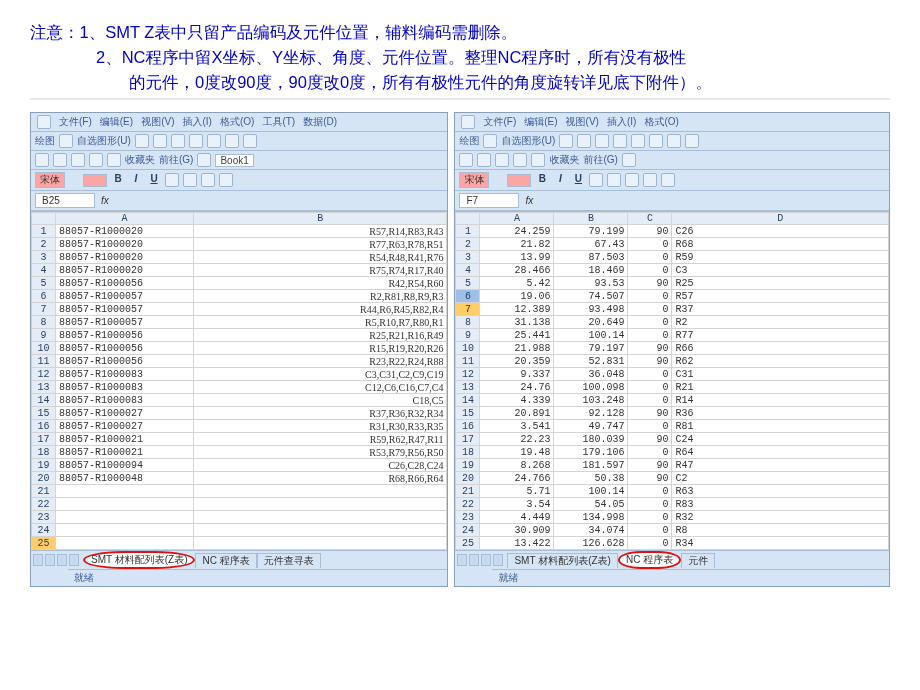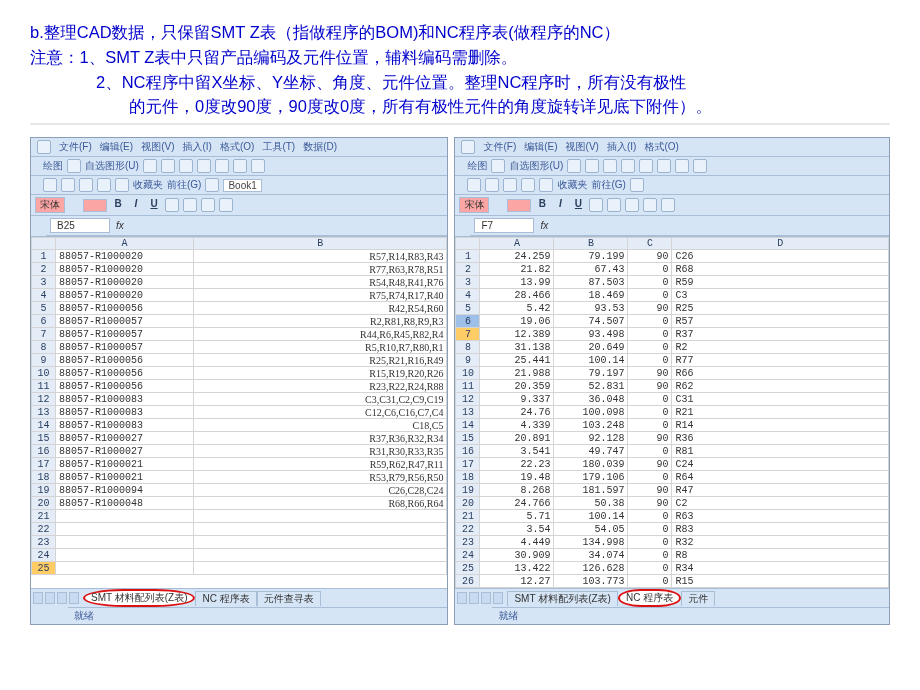--- a/index.html
+++ b/index.html
@@ -8,28 +8,28 @@
   .top-text { color: #0000cc; font-size: 16.5px; line-height: 1.5; }
   .top-text .line { display: block; }
   .indent { margin-left: 4em; }
   .indent2 { margin-left: 6em; }
   .screens { display: flex; gap: 6px; margin-top: 12px; }
   .excel-window { border: 1px solid #8a9fb5; background: #d6e5f5; font-size: 10px; color: #333; flex: 1 1 0; display: flex; flex-direction: column; }
   .excel-window.left { flex-basis: 49%; }
   .excel-window.right { flex-basis: 51%; }
   .menubar { display: flex; gap: 8px; padding: 2px 6px; background: #d6e5f5; color: #3b5998; border-bottom: 1px solid #a8bdd6; white-space: nowrap; overflow: hidden; }
   .menubar span { cursor: default; }
-  .toolbar { display: flex; align-items: center; gap: 4px; padding: 2px 12px; background: #d6e5f5; border-bottom: 1px solid #a8bdd6; color: #3b5998; white-space: nowrap; overflow: hidden; }
+  .toolbar { display: flex; align-items: center; gap: 4px; padding: 2px 4px; background: #d6e5f5; border-bottom: 1px solid #a8bdd6; color: #3b5998; white-space: nowrap; overflow: hidden; }
   .icon-box { width: 14px; height: 14px; border: 1px solid #9db4d0; background: #e9f1fb; display: inline-block; border-radius: 2px; }
   .toolbar-label { color: #3b5998; }
   .docname { background: #fff; border: 1px solid #a8bdd6; padding: 0 4px; color: #444; }
   .font-row { display: flex; align-items: center; gap: 4px; padding: 2px 4px; background: #d6e5f5; border-bottom: 1px solid #a8bdd6; white-space: nowrap; overflow: hidden; }
   .font-row .select { background: #fca5a5; border: 1px solid #a8bdd6; padding: 0 4px; font-size: 10px; }
   .font-row .btn { width: 14px; height: 14px; text-align: center; font-weight: bold; color: #2a3f5f; }
-  .namebox-row { display: flex; align-items: center; background: #d6e5f5; border-bottom: 1px solid #a8bdd6; padding: 2px 4px; gap: 6px; margin-left: 15px; }
+  .namebox-row { display: flex; align-items: center; background: #d6e5f5; border-bottom: 1px solid #a8bdd6; padding: 2px 4px; gap: 6px; }
   .namebox { background: #fff; border: 1px solid #a8bdd6; padding: 1px 6px; width: 60px; font-size: 10px; }
   .fx { color: #333; font-style: italic; }
   .grid-wrap { flex: 1 1 auto; overflow: hidden; background: #fff; border-top: 1px solid #a8bdd6; }
   table.grid { border-collapse: collapse; width: 100%; table-layout: fixed; font-family: "Courier New", monospace; font-size: 10px; }
   table.grid th, table.grid td { border: 1px solid #d4d4d4; white-space: nowrap; overflow: hidden; text-overflow: ellipsis; }
   table.grid th { background: #e4ecf7; font-weight: normal; text-align: center; color: #2a3f5f; }
   .rowhead { background: #e4ecf7; text-align: center; color: #2a3f5f; width: 24px; }
   table.grid td { padding: 0 3px; height: 13px; }
   .col-a-l { width: 138px; text-align: left; margin-top: 26px; }
   .col-b-l { width: auto; text-align: right; font-family: Liberation Serif, serif; }
@@ -50,21 +50,20 @@
   .xlicon { width: 28px; height: 28px; margin: 0 auto 2px; border: 1px solid #888; background: linear-gradient(#fff,#e8e8e8); position: relative; }
   .xlicon:before { content: "X"; color: #1e6f3e; font-weight: bold; position: absolute; left: 3px; top: 2px; font-size: 16px; font-family: Arial; }
   .xlicon:after { content: ""; position: absolute; right: 2px; top: 4px; width: 12px; height: 18px; background: #1e6f3e; }
   .underline-deco { height: 2px; background: #e8e8e8; margin-top: 4px; width: 860px; margin-left: auto; margin-right: auto; }
 </style>
 </head>
 <body>
 <div class="slide">
 
 <div class="top-text">
-  <span class="line">b.整理CAD数据，只保留SMT Z表（指做程序的BOM)和NC程序表(做程序的NC）</span>
   <span class="line">注意：1、SMT Z表中只留产品编码及元件位置，辅料编码需删除。</span>
   <span class="line indent">2、NC程序中留X坐标、Y坐标、角度、元件位置。整理NC程序时，所有没有极性</span>
   <span class="line indent2">的元件，0度改90度，90度改0度，所有有极性元件的角度旋转详见底下附件）。</span>
 </div>
 <div class="underline-deco"></div>
 
 <div class="screens">
 
   <div class="excel-window left">
     <div class="menubar">
@@ -509,27 +508,20 @@
                 <td class="col-c-r">0</td>
                 <td class="col-d-r">R8</td>
               </tr>
               <tr>
                 <td class="rowhead">25</td>
                 <td class="col-a-r">13.422</td>
                 <td class="col-b-r">126.628</td>
                 <td class="col-c-r">0</td>
                 <td class="col-d-r">R34</td>
               </tr>
-              <tr>
-                <td class="rowhead">26</td>
-                <td class="col-a-r">12.27</td>
-                <td class="col-b-r">103.773</td>
-                <td class="col-c-r">0</td>
-                <td class="col-d-r">R15</td>
-              </tr>
             </tbody>
       </table>
     </div>
     <div class="tabs-row">
       <div class="tabnav">
             <span></span>
             <span></span>
             <span></span>
             <span></span>
           </div>

